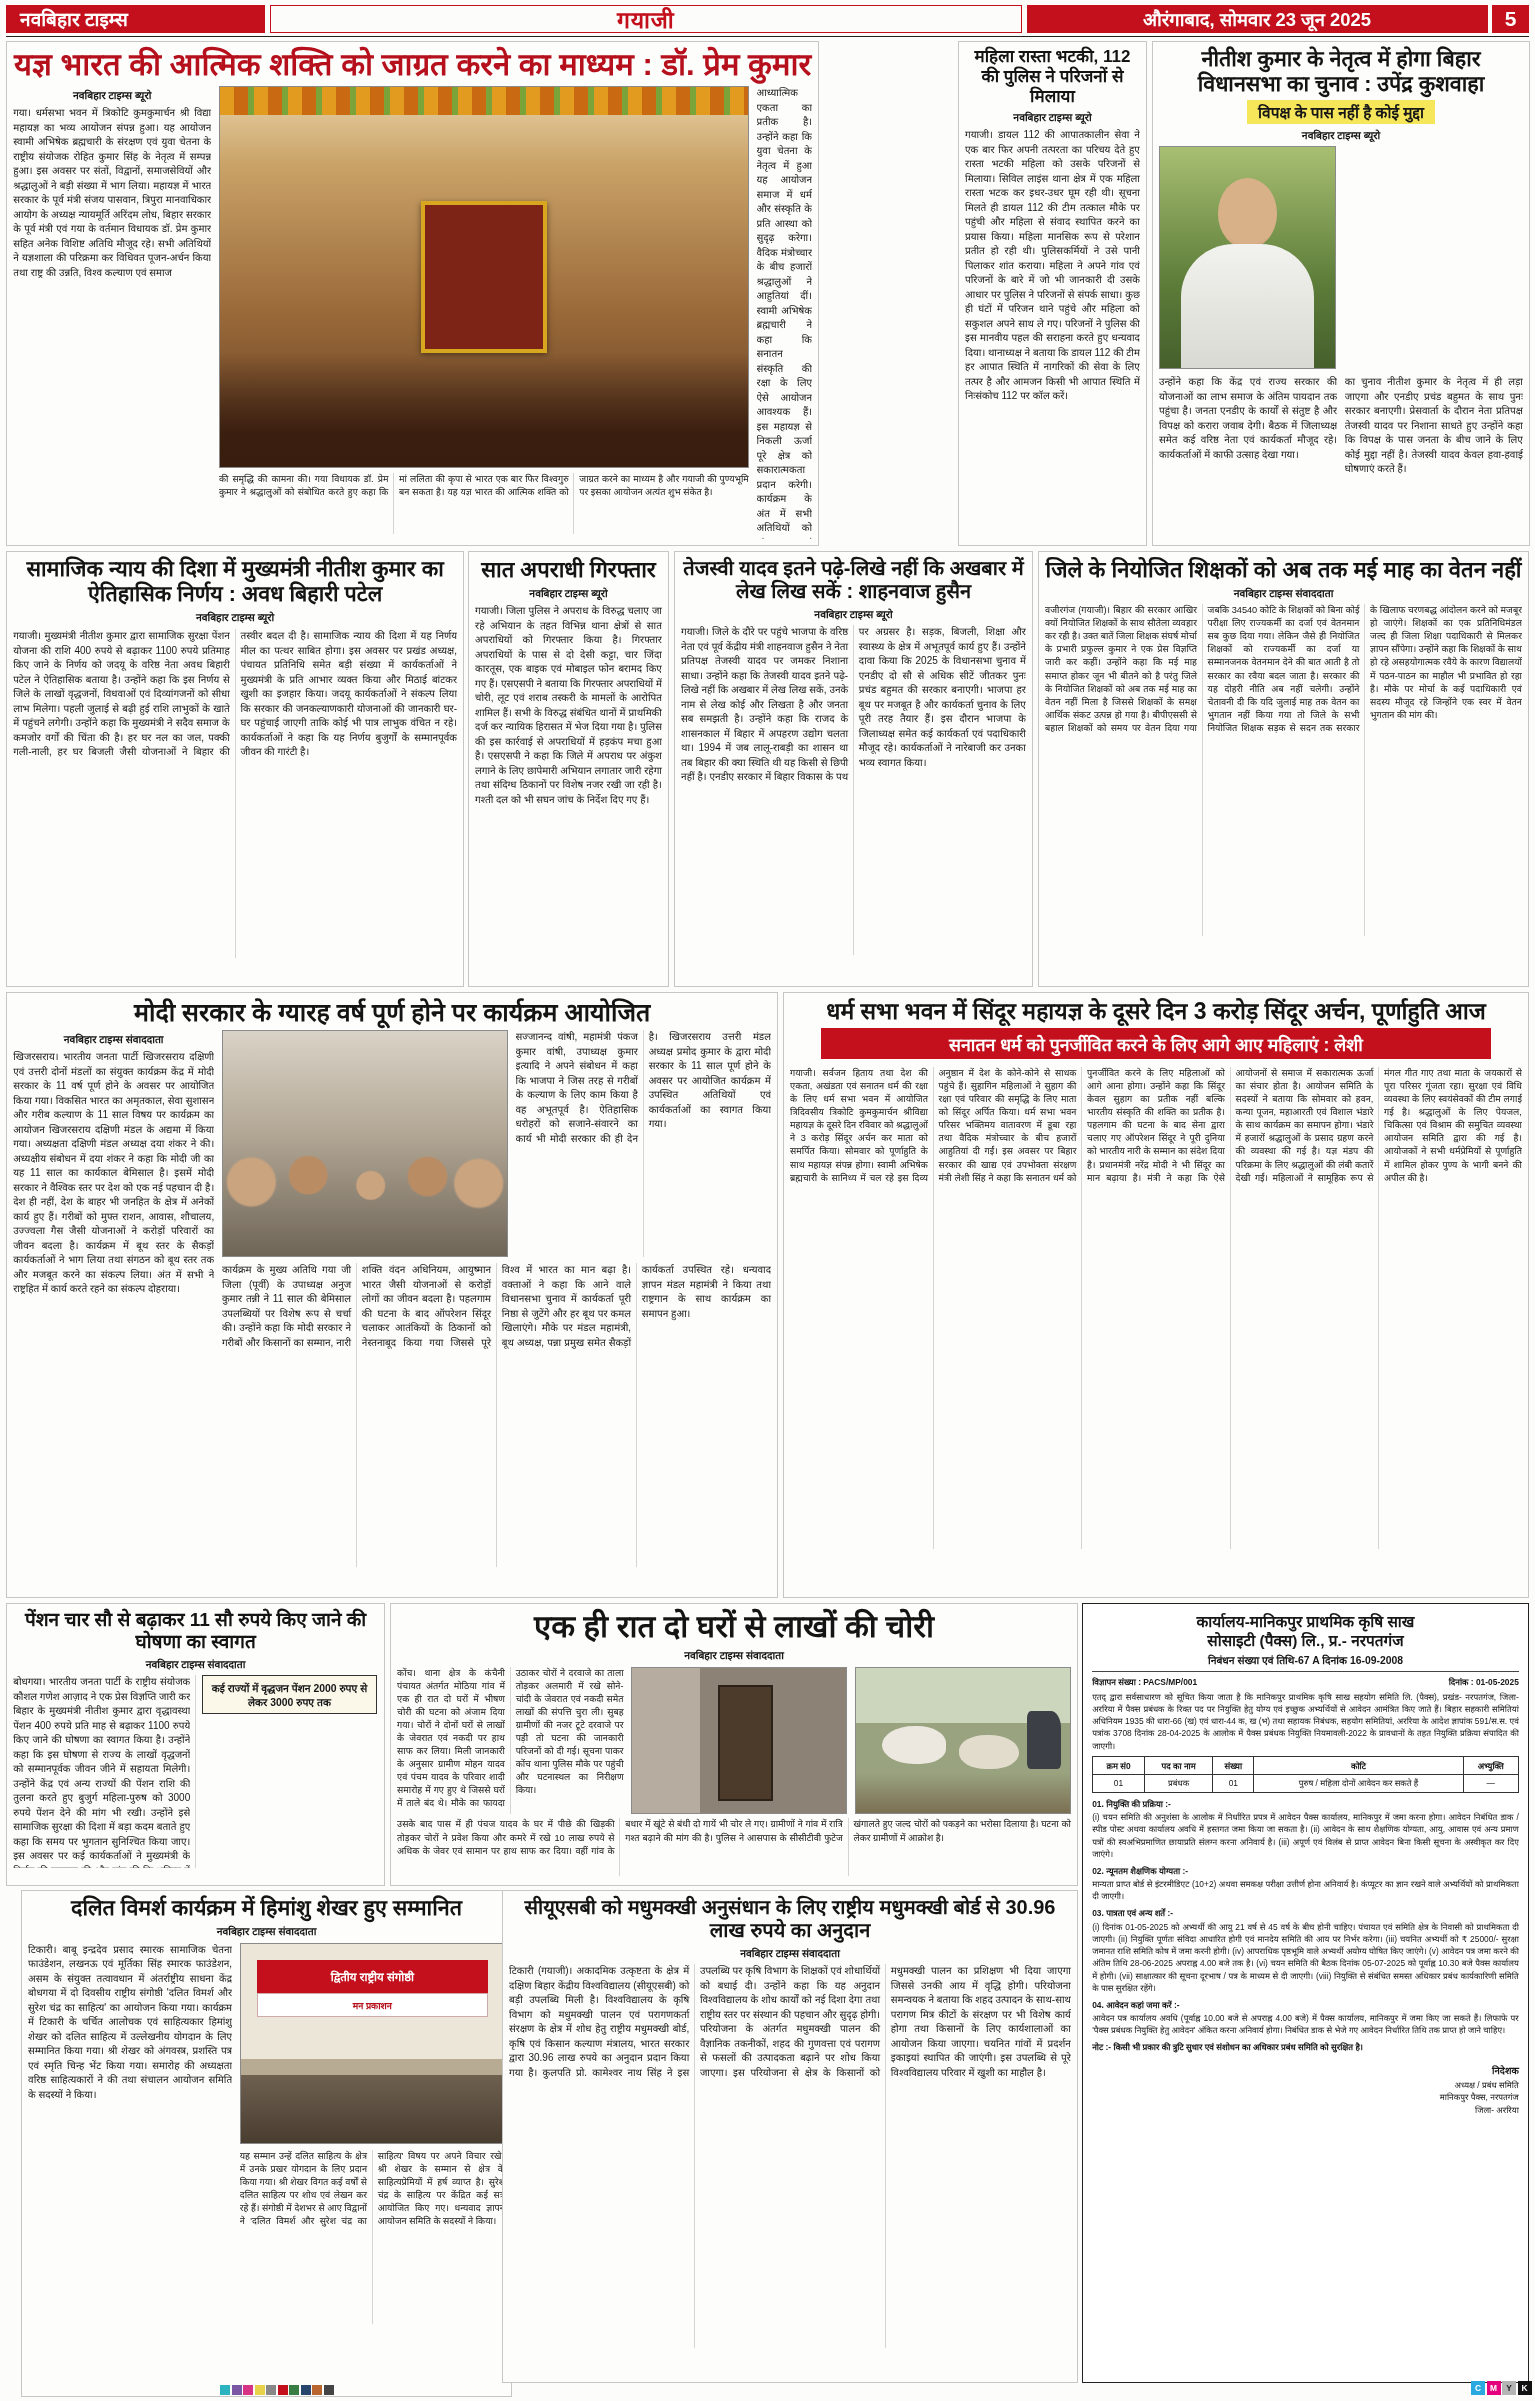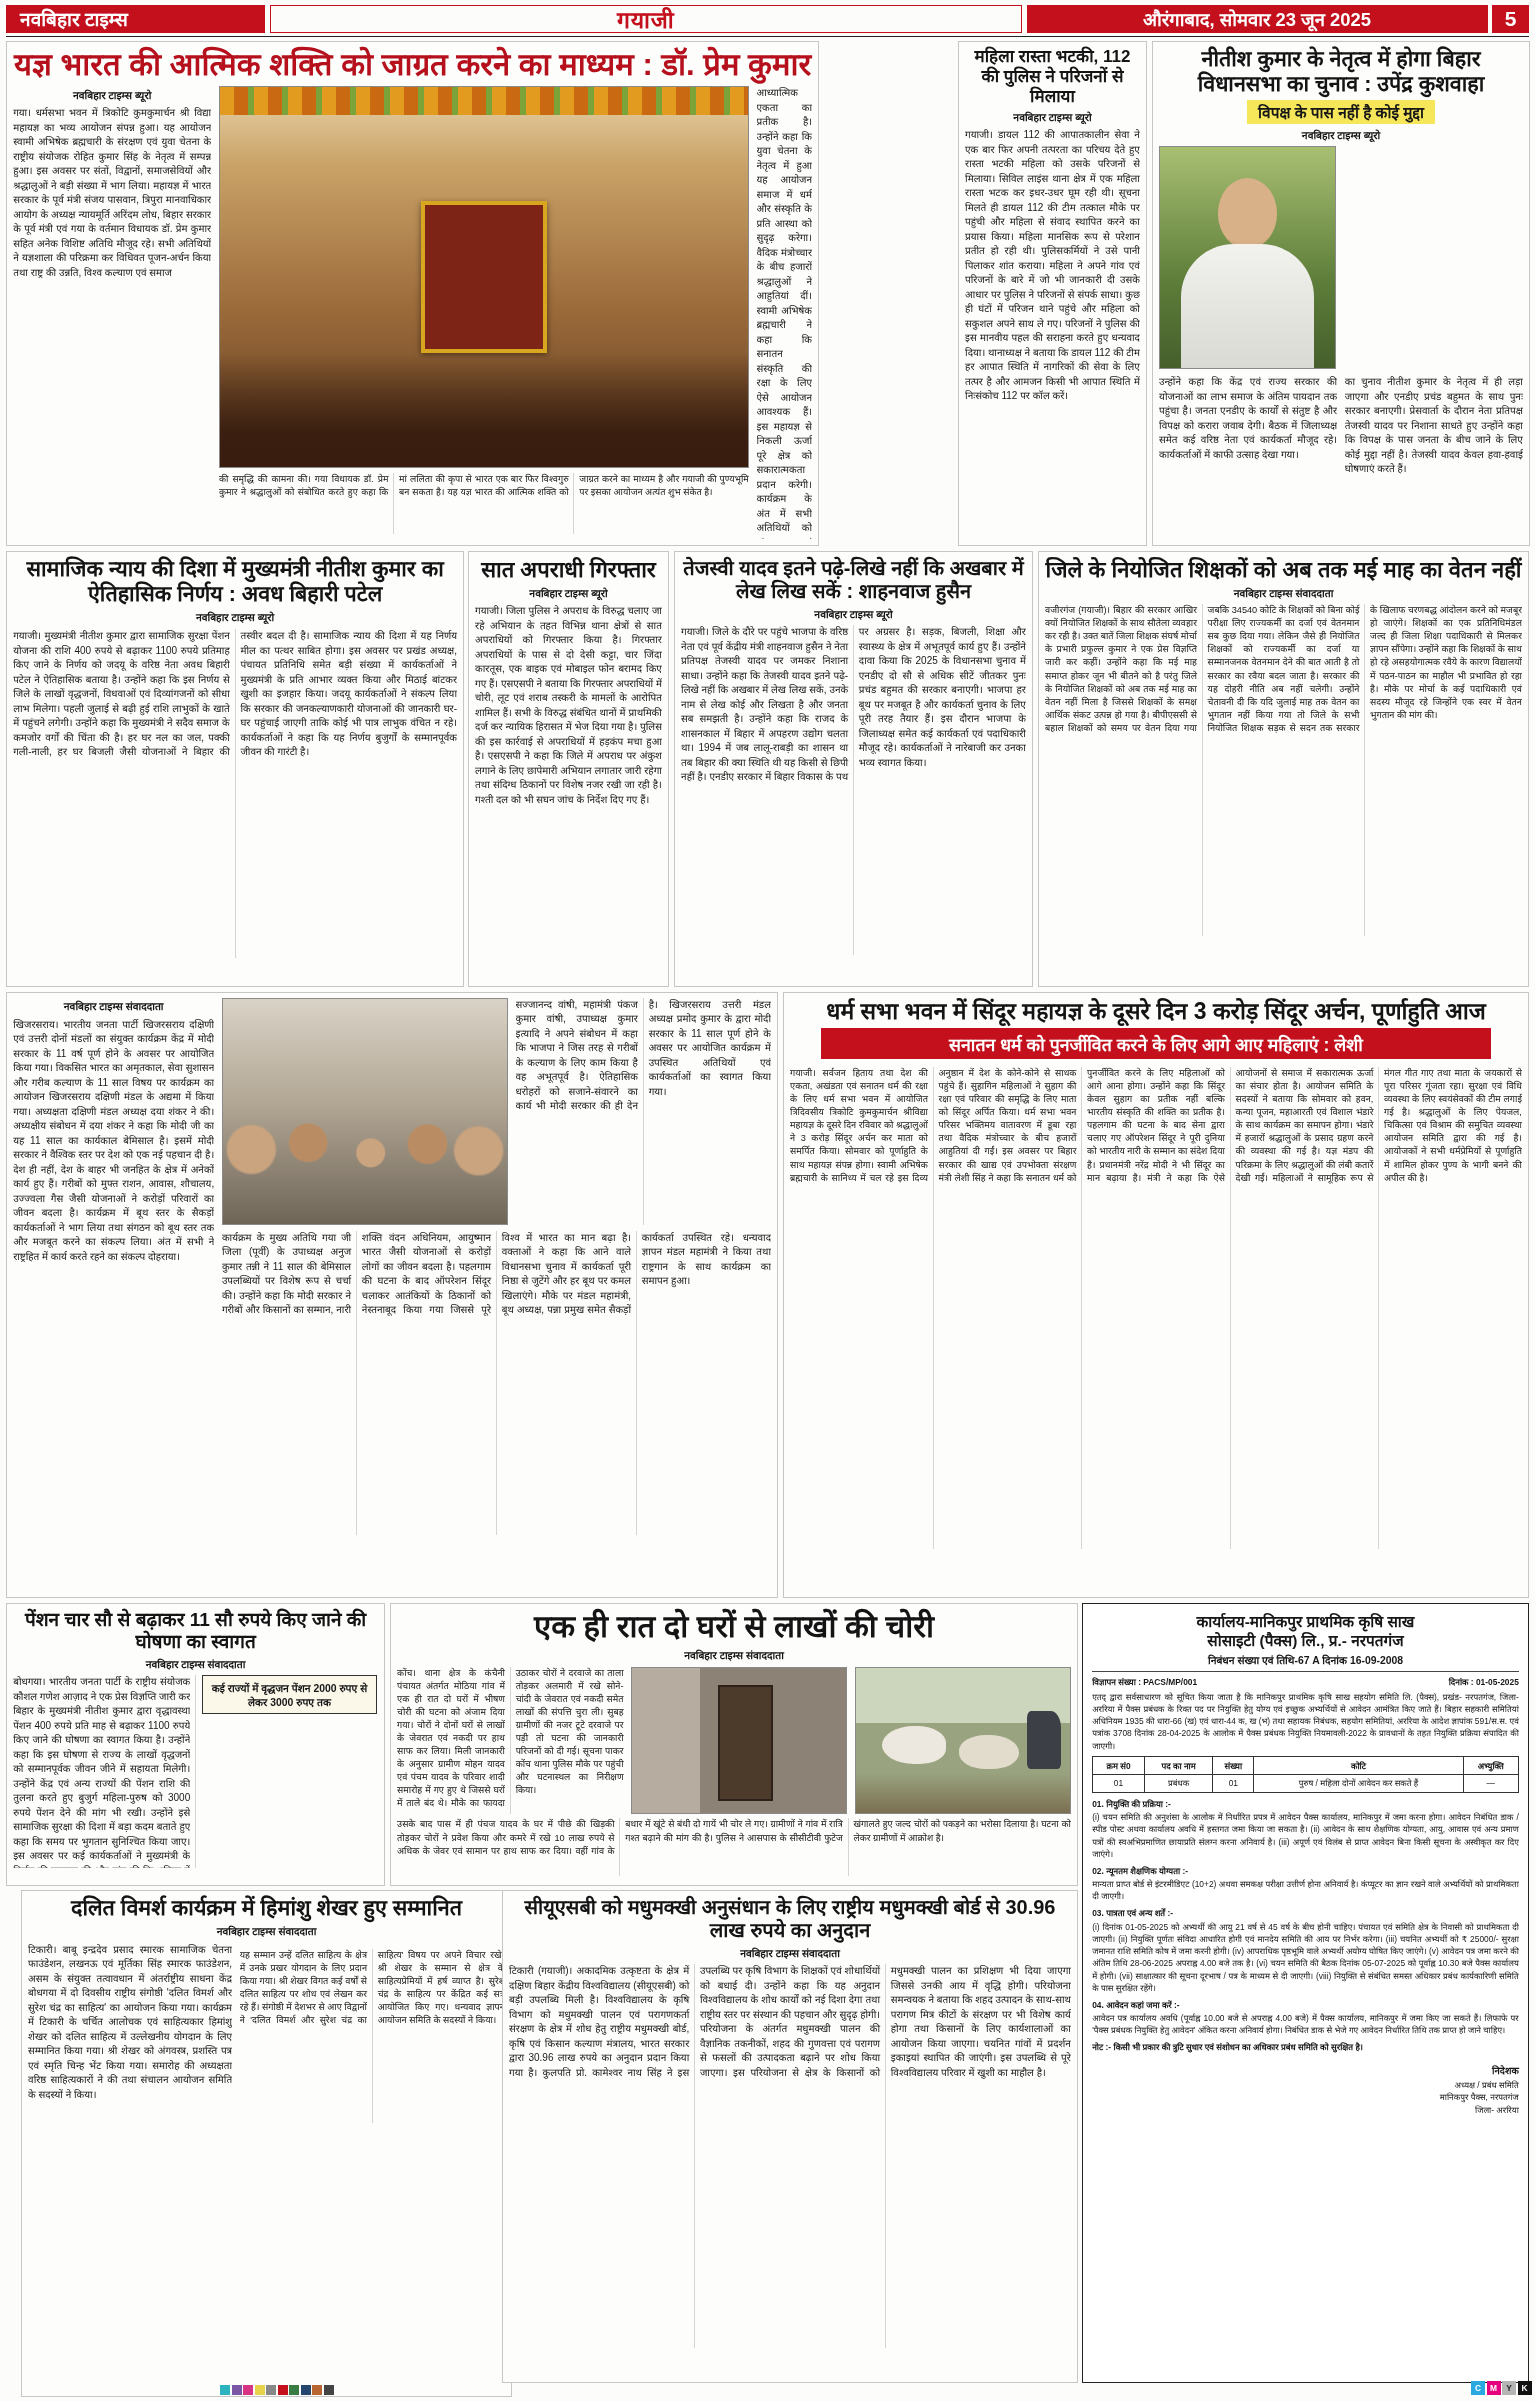--- a/index.html
+++ b/index.html
@@ -143,20 +143,21 @@
     <p class="bt cols2" style="height:330px">गयाजी। जिले के दौरे पर पहुंचे भाजपा के वरिष्ठ नेता एवं पूर्व केंद्रीय मंत्री शाहनवाज हुसैन ने नेता प्रतिपक्ष तेजस्वी यादव पर जमकर निशाना साधा। उन्होंने कहा कि तेजस्वी यादव इतने पढ़े-लिखे नहीं कि अखबार में लेख लिख सकें, उनके नाम से लेख कोई और लिखता है और जनता सब समझती है। उन्होंने कहा कि राजद के शासनकाल में बिहार में अपहरण उद्योग चलता था। 1994 में जब लालू-राबड़ी का शासन था तब बिहार की क्या स्थिति थी यह किसी से छिपी नहीं है। एनडीए सरकार में बिहार विकास के पथ पर अग्रसर है। सड़क, बिजली, शिक्षा और स्वास्थ्य के क्षेत्र में अभूतपूर्व कार्य हुए हैं। उन्होंने दावा किया कि 2025 के विधानसभा चुनाव में एनडीए दो सौ से अधिक सीटें जीतकर पुनः प्रचंड बहुमत की सरकार बनाएगी। भाजपा हर बूथ पर मजबूत है और कार्यकर्ता चुनाव के लिए पूरी तरह तैयार हैं। इस दौरान भाजपा के जिलाध्यक्ष समेत कई कार्यकर्ता एवं पदाधिकारी मौजूद रहे। कार्यकर्ताओं ने नारेबाजी कर उनका भव्य स्वागत किया।</p>
   </section>
 
   <section class="art" style="left:1038px;top:551px;width:491px;height:436px">
     <h2 class="hl c" style="font-size:22px">जिले के नियोजित शिक्षकों को अब तक मई माह का वेतन नहीं</h2>
     <div class="byline">नवबिहार टाइम्स संवाददाता</div>
     <p class="bt s cols3" style="height:332px">वजीरगंज (गयाजी)। बिहार की सरकार आखिर क्यों नियोजित शिक्षकों के साथ सौतेला व्यवहार कर रही है। उक्त बातें जिला शिक्षक संघर्ष मोर्चा के प्रभारी प्रफुल्ल कुमार ने एक प्रेस विज्ञप्ति जारी कर कहीं। उन्होंने कहा कि मई माह समाप्त होकर जून भी बीतने को है परंतु जिले के नियोजित शिक्षकों को अब तक मई माह का वेतन नहीं मिला है जिससे शिक्षकों के समक्ष आर्थिक संकट उत्पन्न हो गया है। बीपीएससी से बहाल शिक्षकों को समय पर वेतन दिया गया जबकि 34540 कोटि के शिक्षकों को बिना कोई परीक्षा लिए राज्यकर्मी का दर्जा एवं वेतनमान सब कुछ दिया गया। लेकिन जैसे ही नियोजित शिक्षकों को राज्यकर्मी का दर्जा या सम्मानजनक वेतनमान देने की बात आती है तो सरकार का रवैया बदल जाता है। सरकार की यह दोहरी नीति अब नहीं चलेगी। उन्होंने चेतावनी दी कि यदि जुलाई माह तक वेतन का भुगतान नहीं किया गया तो जिले के सभी नियोजित शिक्षक सड़क से सदन तक सरकार के खिलाफ चरणबद्ध आंदोलन करने को मजबूर हो जाएंगे। शिक्षकों का एक प्रतिनिधिमंडल जल्द ही जिला शिक्षा पदाधिकारी से मिलकर ज्ञापन सौंपेगा। उन्होंने कहा कि शिक्षकों के साथ हो रहे असहयोगात्मक रवैये के कारण विद्यालयों में पठन-पाठन का माहौल भी प्रभावित हो रहा है। मौके पर मोर्चा के कई पदाधिकारी एवं सदस्य मौजूद रहे जिन्होंने एक स्वर में वेतन भुगतान की मांग की।</p>
   </section>
 
   <section class="art" style="left:6.1px;top:992px;width:772px;height:606px">
+    <h2 class="hl c" style="font-size:25px">मोदी सरकार के ग्यारह वर्ष पूर्ण होने पर कार्यक्रम आयोजित</h2>
     <div class="row">
       <div style="width:201px">
         <div class="byline">नवबिहार टाइम्स संवाददाता</div>
         <p class="bt" style="height:516px">खिजरसराय। भारतीय जनता पार्टी खिजरसराय दक्षिणी एवं उत्तरी दोनों मंडलों का संयुक्त कार्यक्रम केंद्र में मोदी सरकार के 11 वर्ष पूर्ण होने के अवसर पर आयोजित किया गया। विकसित भारत का अमृतकाल, सेवा सुशासन और गरीब कल्याण के 11 साल विषय पर कार्यक्रम का आयोजन खिजरसराय दक्षिणी मंडल के अद्यमा में किया गया। अध्यक्षता दक्षिणी मंडल अध्यक्ष दया शंकर ने की। अध्यक्षीय संबोधन में दया शंकर ने कहा कि मोदी जी का यह 11 साल का कार्यकाल बेमिसाल है। इसमें मोदी सरकार ने वैश्विक स्तर पर देश को एक नई पहचान दी है। देश ही नहीं, देश के बाहर भी जनहित के क्षेत्र में अनेकों कार्य हुए हैं। गरीबों को मुफ्त राशन, आवास, शौचालय, उज्ज्वला गैस जैसी योजनाओं ने करोड़ों परिवारों का जीवन बदला है। कार्यक्रम में बूथ स्तर के सैकड़ों कार्यकर्ताओं ने भाग लिया तथा संगठन को बूथ स्तर तक और मजबूत करने का संकल्प लिया। अंत में सभी ने राष्ट्रहित में कार्य करते रहने का संकल्प दोहराया।</p>
       </div>
       <div style="flex:1">
         <div class="row">
           <div class="photo ph-crowd" style="width:286px;height:227px">
             <div class="heads"></div>
           </div>
@@ -244,20 +245,25 @@
       <span>जिला- अररिया</span>
     </div>
   </aside>
 
   <section class="art" style="left:21px;top:1890px;width:491px;height:507px">
     <h2 class="hl c" style="font-size:21.5px">दलित विमर्श कार्यक्रम में हिमांशु शेखर हुए सम्मानित</h2>
     <div class="byline">नवबिहार टाइम्स संवाददाता</div>
     <div class="row">
       <p class="bt" style="width:204px;height:382px">टिकारी। बाबू इन्द्रदेव प्रसाद स्मारक सामाजिक चेतना फाउंडेशन, लखनऊ एवं मूर्तिका सिंह स्मारक फाउंडेशन, असम के संयुक्त तत्वावधान में अंतर्राष्ट्रीय साधना केंद्र बोधगया में दो दिवसीय राष्ट्रीय संगोष्ठी 'दलित विमर्श और सुरेश चंद्र का साहित्य' का आयोजन किया गया। कार्यक्रम में टिकारी के चर्चित आलोचक एवं साहित्यकार हिमांशु शेखर को दलित साहित्य में उल्लेखनीय योगदान के लिए सम्मानित किया गया। श्री शेखर को अंगवस्त्र, प्रशस्ति पत्र एवं स्मृति चिन्ह भेंट किया गया। समारोह की अध्यक्षता वरिष्ठ साहित्यकारों ने की तथा संचालन आयोजन समिति के सदस्यों ने किया।</p>
       <div style="flex:1">
+        <div class="photo ph-seminar" style="width:100%;height:201px">
+          <div class="bannerstrip">द्वितीय राष्ट्रीय संगोष्ठी</div>
+          <div class="bannersub">मन प्रकाशन</div>
+          <div class="people"></div>
+        </div>
         <p class="bt s cols2" style="height:174px;margin-top:6.1px">यह सम्मान उन्हें दलित साहित्य के क्षेत्र में उनके प्रखर योगदान के लिए प्रदान किया गया। श्री शेखर विगत कई वर्षों से दलित साहित्य पर शोध एवं लेखन कर रहे हैं। संगोष्ठी में देशभर से आए विद्वानों ने 'दलित विमर्श और सुरेश चंद्र का साहित्य' विषय पर अपने विचार रखे। श्री शेखर के सम्मान से क्षेत्र के साहित्यप्रेमियों में हर्ष व्याप्त है। सुरेश चंद्र के साहित्य पर केंद्रित कई सत्र आयोजित किए गए। धन्यवाद ज्ञापन आयोजन समिति के सदस्यों ने किया।</p>
       </div>
     </div>
   </section>
 
   <section class="art" style="left:502px;top:1890px;width:576px;height:493px">
     <h2 class="hl c" style="font-size:20px">सीयूएसबी को मधुमक्खी अनुसंधान के लिए राष्ट्रीय मधुमक्खी बोर्ड से 30.96 लाख रुपये का अनुदान</h2>
     <div class="byline">नवबिहार टाइम्स संवाददाता</div>
     <p class="bt cols3" style="height:384px">टिकारी (गयाजी)। अकादमिक उत्कृष्टता के क्षेत्र में दक्षिण बिहार केंद्रीय विश्वविद्यालय (सीयूएसबी) को बड़ी उपलब्धि मिली है। विश्वविद्यालय के कृषि विभाग को मधुमक्खी पालन एवं परागणकर्ता संरक्षण के क्षेत्र में शोध हेतु राष्ट्रीय मधुमक्खी बोर्ड, कृषि एवं किसान कल्याण मंत्रालय, भारत सरकार द्वारा 30.96 लाख रुपये का अनुदान प्रदान किया गया है। कुलपति प्रो. कामेश्वर नाथ सिंह ने इस उपलब्धि पर कृषि विभाग के शिक्षकों एवं शोधार्थियों को बधाई दी। उन्होंने कहा कि यह अनुदान विश्वविद्यालय के शोध कार्यों को नई दिशा देगा तथा राष्ट्रीय स्तर पर संस्थान की पहचान और सुदृढ़ होगी। परियोजना के अंतर्गत मधुमक्खी पालन की वैज्ञानिक तकनीकों, शहद की गुणवत्ता एवं परागण से फसलों की उत्पादकता बढ़ाने पर शोध किया जाएगा। इस परियोजना से क्षेत्र के किसानों को मधुमक्खी पालन का प्रशिक्षण भी दिया जाएगा जिससे उनकी आय में वृद्धि होगी। परियोजना समन्वयक ने बताया कि शहद उत्पादन के साथ-साथ परागण मित्र कीटों के संरक्षण पर भी विशेष कार्य होगा तथा किसानों के लिए कार्यशालाओं का आयोजन किया जाएगा। चयनित गांवों में प्रदर्शन इकाइयां स्थापित की जाएंगी। इस उपलब्धि से पूरे विश्वविद्यालय परिवार में खुशी का माहौल है।</p>
   </section>

